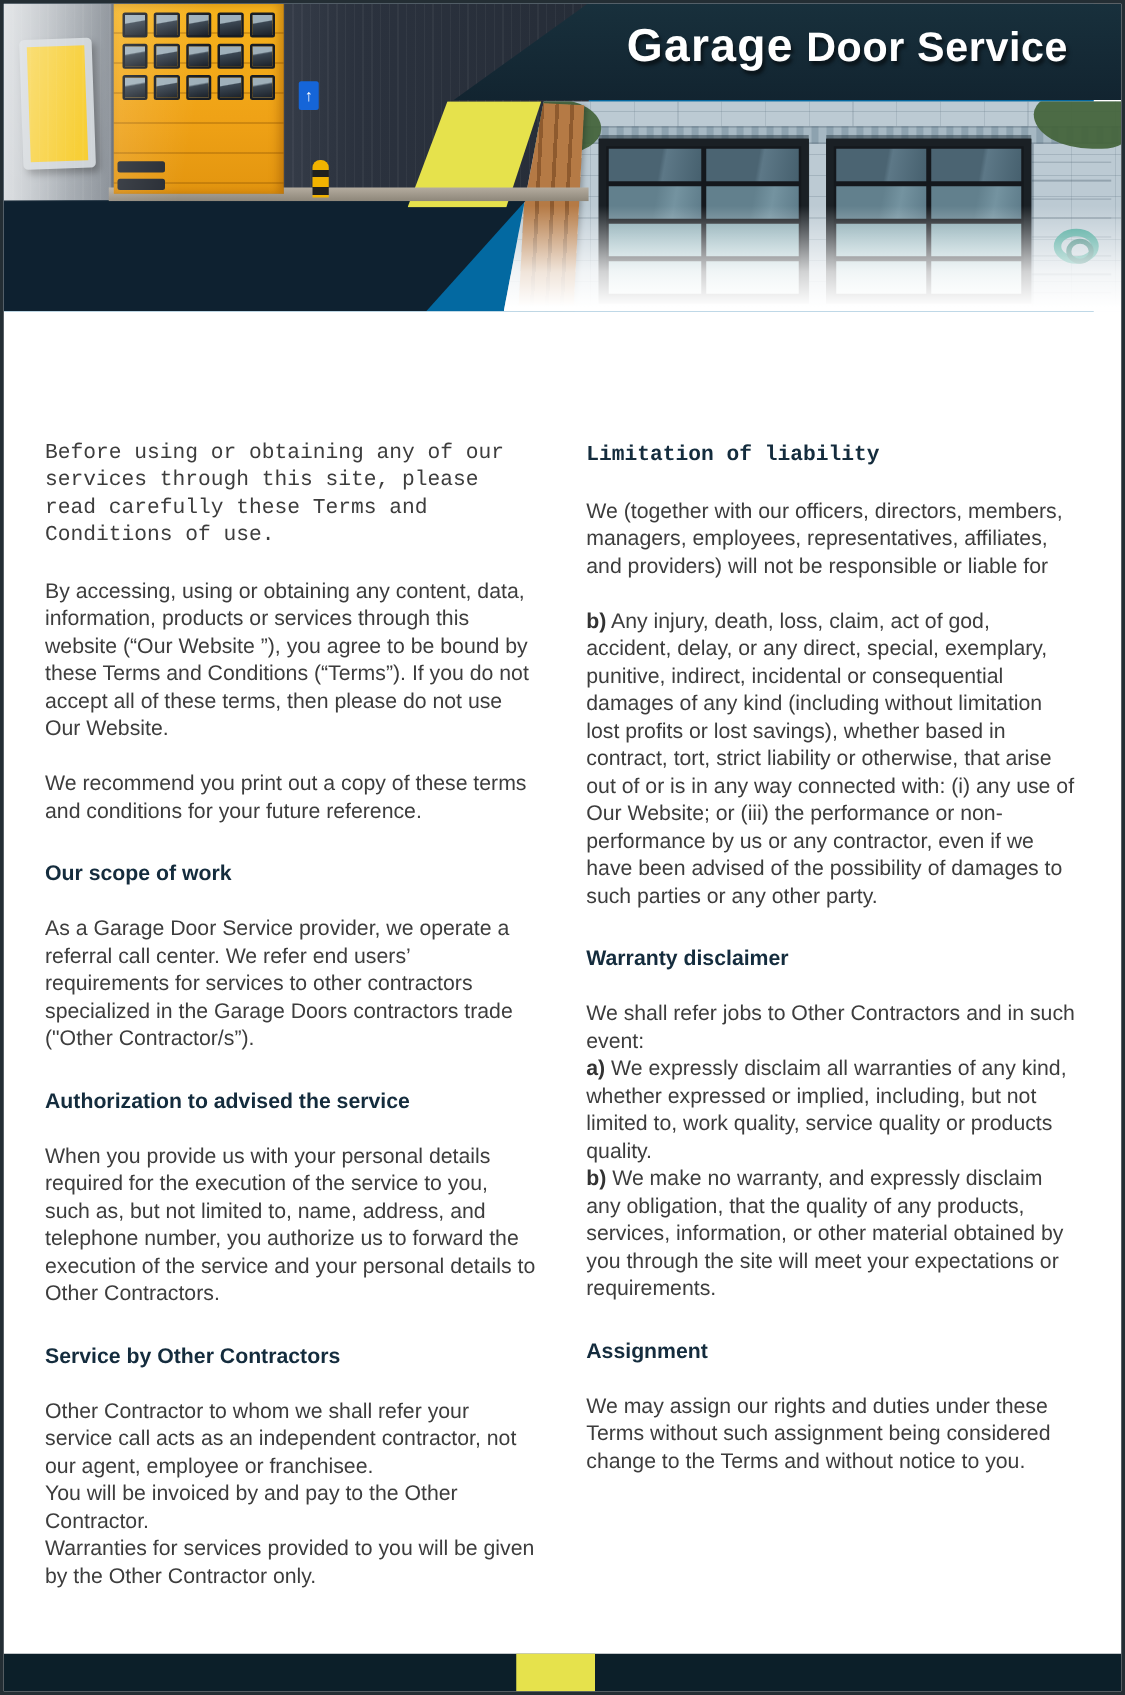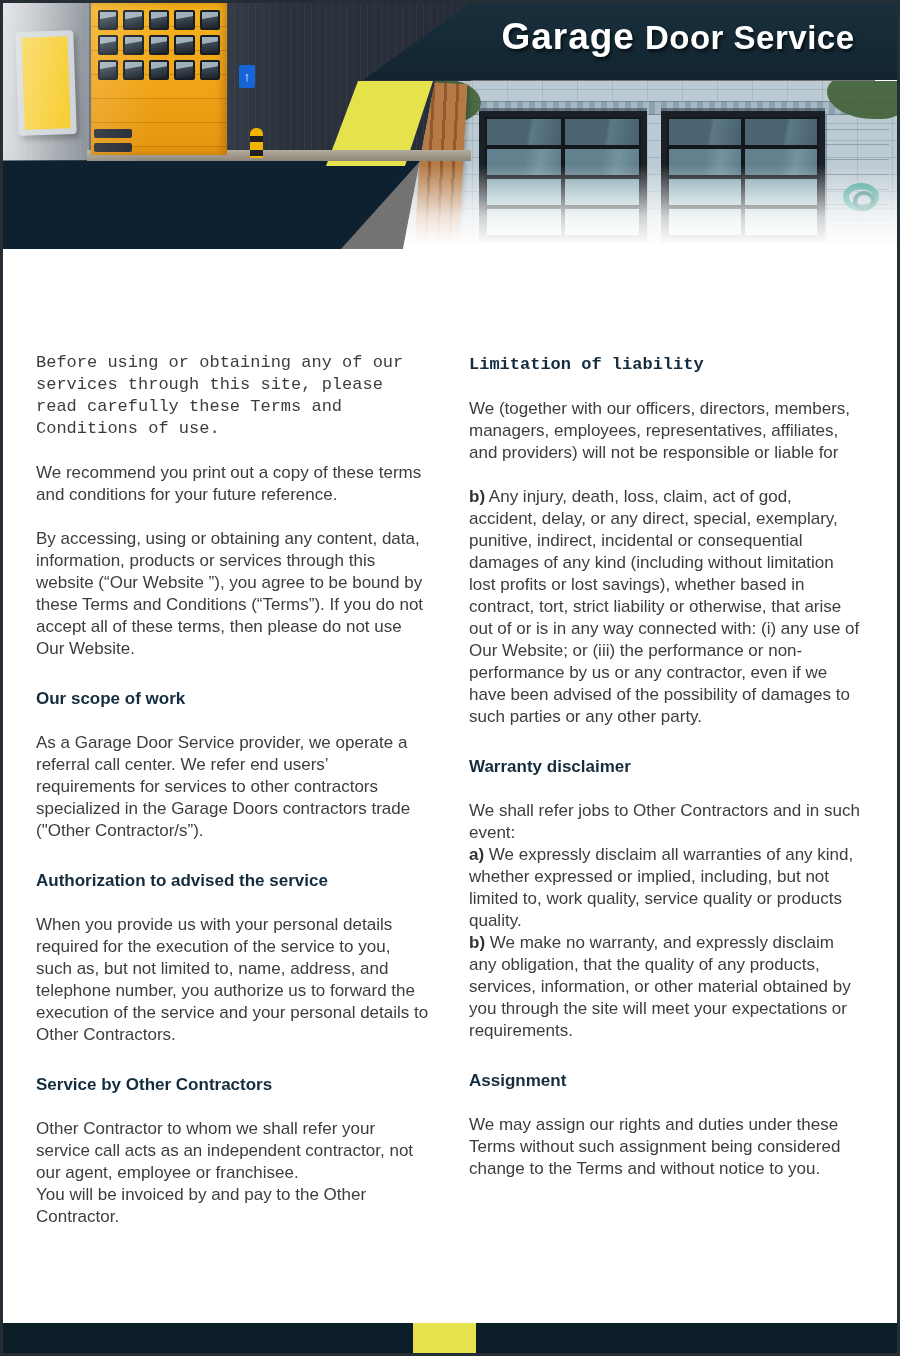--- a/index.html
+++ b/index.html
@@ -8,21 +8,21 @@
 
   .page {
     position: relative;
     width: 900px; height: 1356px;
     background: #ffffff;
     border: 3px solid #242e34;
     overflow: hidden;
   }
 
   
-  .header { position:absolute; left:0; top:0; width:872px; height:246px; background:#737373; }
+  .header { position:absolute; left:0; top:0; width:872px; height:246px; background:#0369a1; }
 
   
   .ph-left { position:absolute; left:0; top:0; width:468px; height:158px; overflow:hidden;
     background: linear-gradient(90deg,#7b8189 0,#6a717a 70px,#4a515c 110px,#343b47 230px,#2b323e 60%,#262d38 100%);
   }
   .ph-left::after{ content:""; position:absolute; inset:0;
     background: repeating-linear-gradient(90deg, rgba(255,255,255,.045) 0 1px, transparent 1px 7px); }
   .ph-left-panel { position:absolute; left:0; top:0; width:86px; height:158px;
     background: linear-gradient(90deg,#c3c8cd 0,#9aa1a8 55%,#7e858d 100%); }
   .ph-sign { position:absolute; left:14px; top:28px; width:58px; height:104px;
@@ -193,30 +193,31 @@
     <div class="brand">
       <span class="brand-1">Garage</span><span class="brand-2">Door Service</span>
     </div>
     <div class="navy-band"></div>
     <div class="yellow-par" style="background: rgb(230, 226, 76);"></div>
   </div>
 
 
   <div class="col col-left">
     <p>Before using or obtaining any of our services through this site, please read carefully these Terms and Conditions of use.</p>
+    <p>By accessing, using or obtaining any content, data, information, products or services through this website (“Our Website ”), you agree to be bound by these Terms and Conditions (“Terms”). If you do not accept all of these terms, then please do not use Our Website.</p>
     <p>We recommend you print out a copy of these terms and conditions for your future reference.</p>
-    <p>By accessing, using or obtaining any content, data, information, products or services through this website (“Our Website ”), you agree to be bound by these Terms and Conditions (“Terms”). If you do not accept all of these terms, then please do not use Our Website.</p>
     <h2>Our scope of work</h2>
     <p>As a Garage Door Service provider, we operate a referral call center. We refer end users’ requirements for services to other contractors specialized in the Garage Doors contractors trade ("Other Contractor/s”).</p>
     <h2>Authorization to advised the service</h2>
     <p>When you provide us with your personal details required for the execution of the service to you, such as, but not limited to, name, address, and telephone number, you authorize us to forward the execution of the service and your personal details to Other Contractors.</p>
     <h2>Service by Other Contractors</h2>
     <p>
       <span>Other Contractor to whom we shall refer your service call acts as an independent contractor, not our agent, employee or franchisee.</span><br>
       <span>You will be invoiced by and pay to the Other Contractor.</span><br>
+      <span>Warranties for services provided to you will be given by the Other Contractor only.</span>
     </p>
   </div>
 
   <div class="col col-right">
     <h2>Limitation of liability</h2>
     <p>We (together with our officers, directors, members, managers, employees, representatives, affiliates, and providers) will not be responsible or liable for</p>
     <p>
       <b>b)</b> <span>Any injury, death, loss, claim, act of god, accident, delay, or any direct, special, exemplary, punitive, indirect, incidental or consequential damages of any kind (including without limitation lost profits or lost savings), whether based in contract, tort, strict liability or otherwise, that arise out of or is in any way connected with: (i) any use of Our Website; or (iii) the performance or non-performance by us or any contractor, even if we have been advised of the possibility of damages to such parties or any other party.</span>
     </p>
     <h2>Warranty disclaimer</h2>

